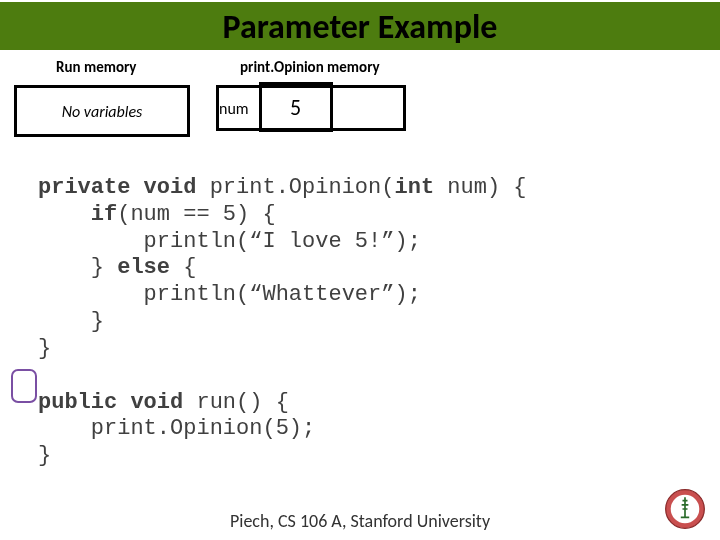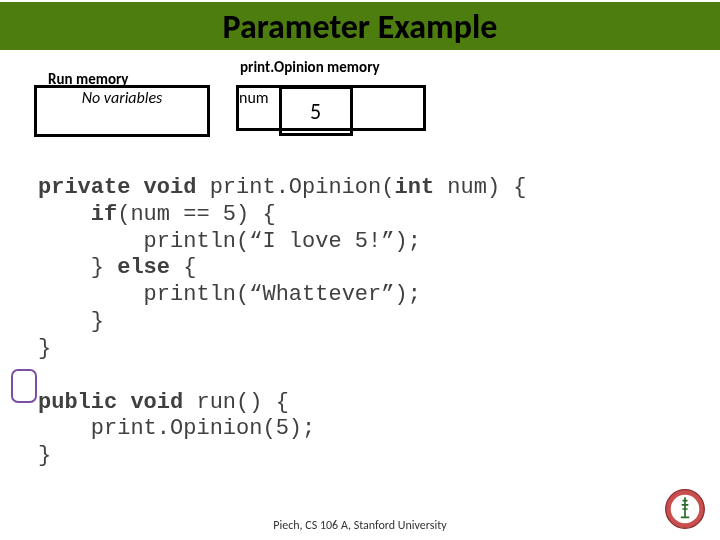--- a/index.html
+++ b/index.html
@@ -27,28 +27,28 @@
     font-size: 34px;
     font-weight: 700;
     color: #000;
   }
   .mem-label {
     position: absolute;
     font-size: 15px;
     font-weight: 700;
     color: #000;
   }
-  .mem-label.run { top: 58px; left: 48px; margin-top: 12px; }
+  .mem-label.run { top: 58px; left: 56px; }
   .mem-label.po  { top: 58px; left: 240px; }
   .mem-box {
     position: absolute;
     border: 3px solid #000;
     background: #fff;
     display: flex;
-    margin-left: 20px;
+    align-items: center;
   }
   .mem-box.run-box {
     top: 85px; left: 14px; width: 170px; height: 46px;
     justify-content: center;
   }
   .mem-box.po-box {
     top: 85px; left: 216px; width: 190px; height: 46px;
     padding-left: 0;
     box-sizing: border-box;
   }
@@ -91,21 +91,21 @@
     height: 30px;
     top: 369px;
     left: 11px;
     pointer-events: none;
   }
   .footer {
     position: absolute;
     bottom: 8px;
     width: 720px;
     text-align: center;
-    font-size: 12px;
+    font-size: 18px;
     color: #333;
   }
   .seal {
     position: absolute;
     right: 14px;
     bottom: 10px;
     width: 42px;
     height: 42px;
   }
   .seal svg { width: 42px; height: 42px; }

